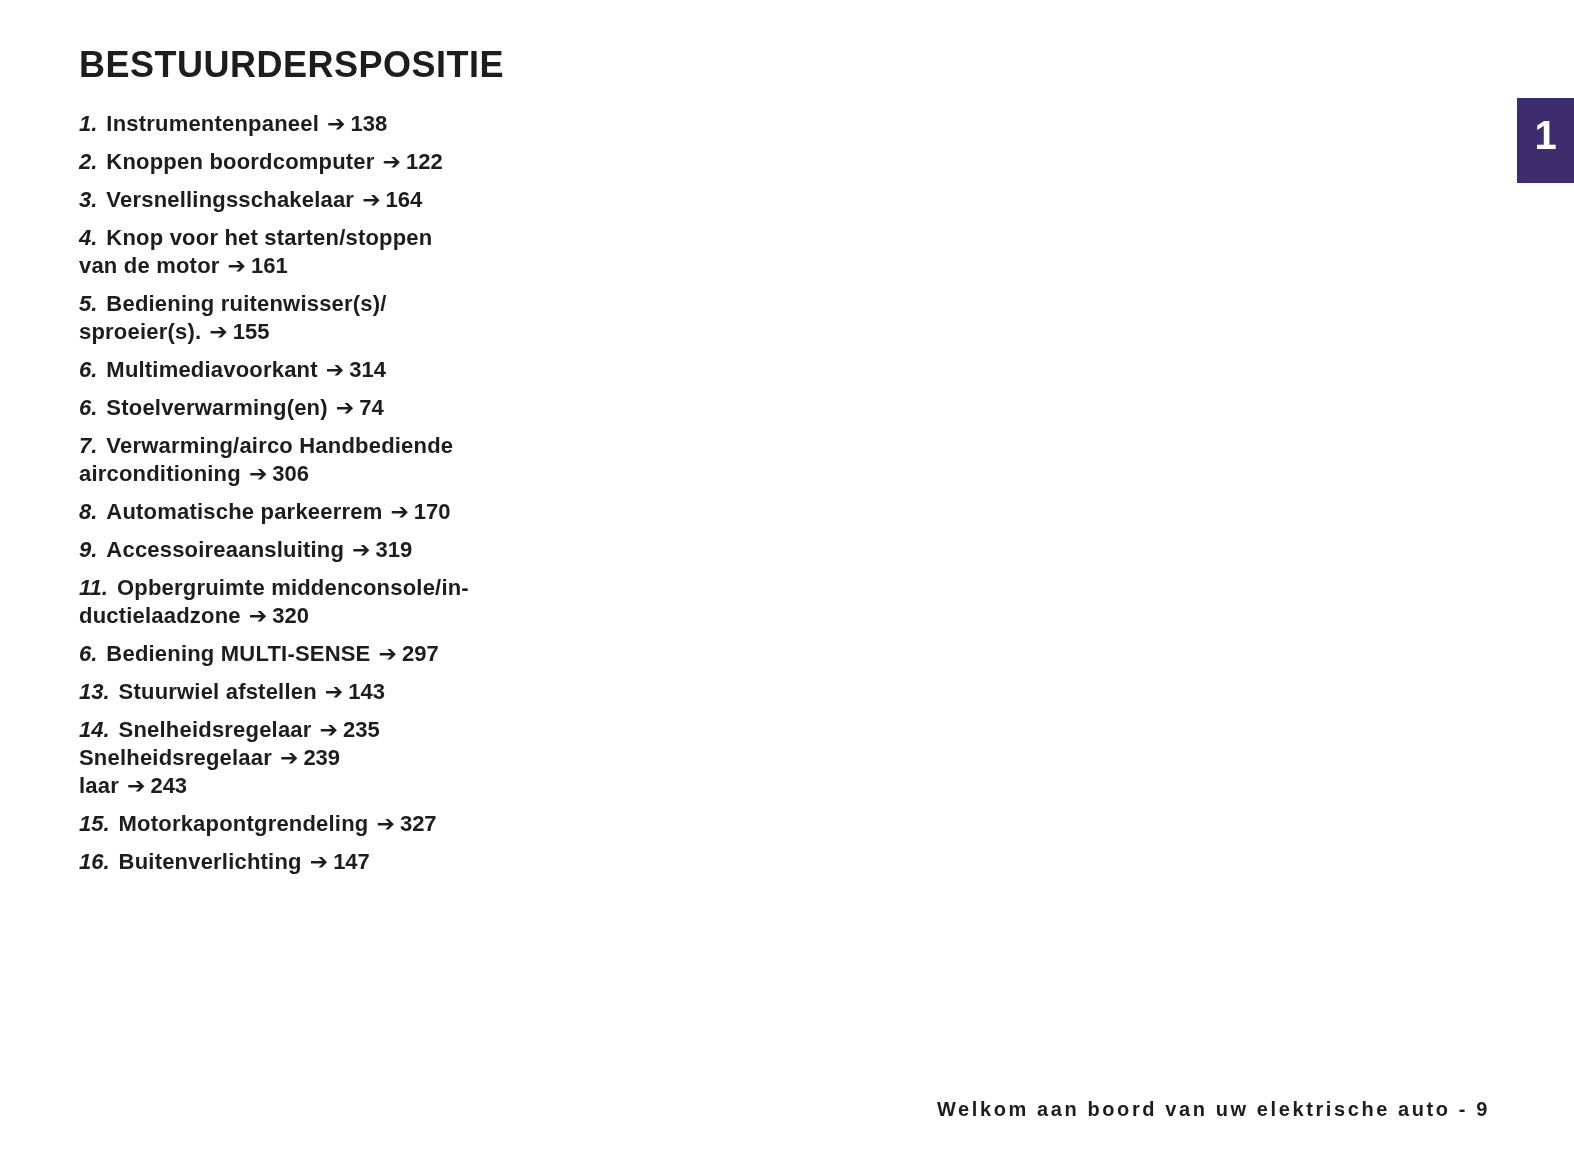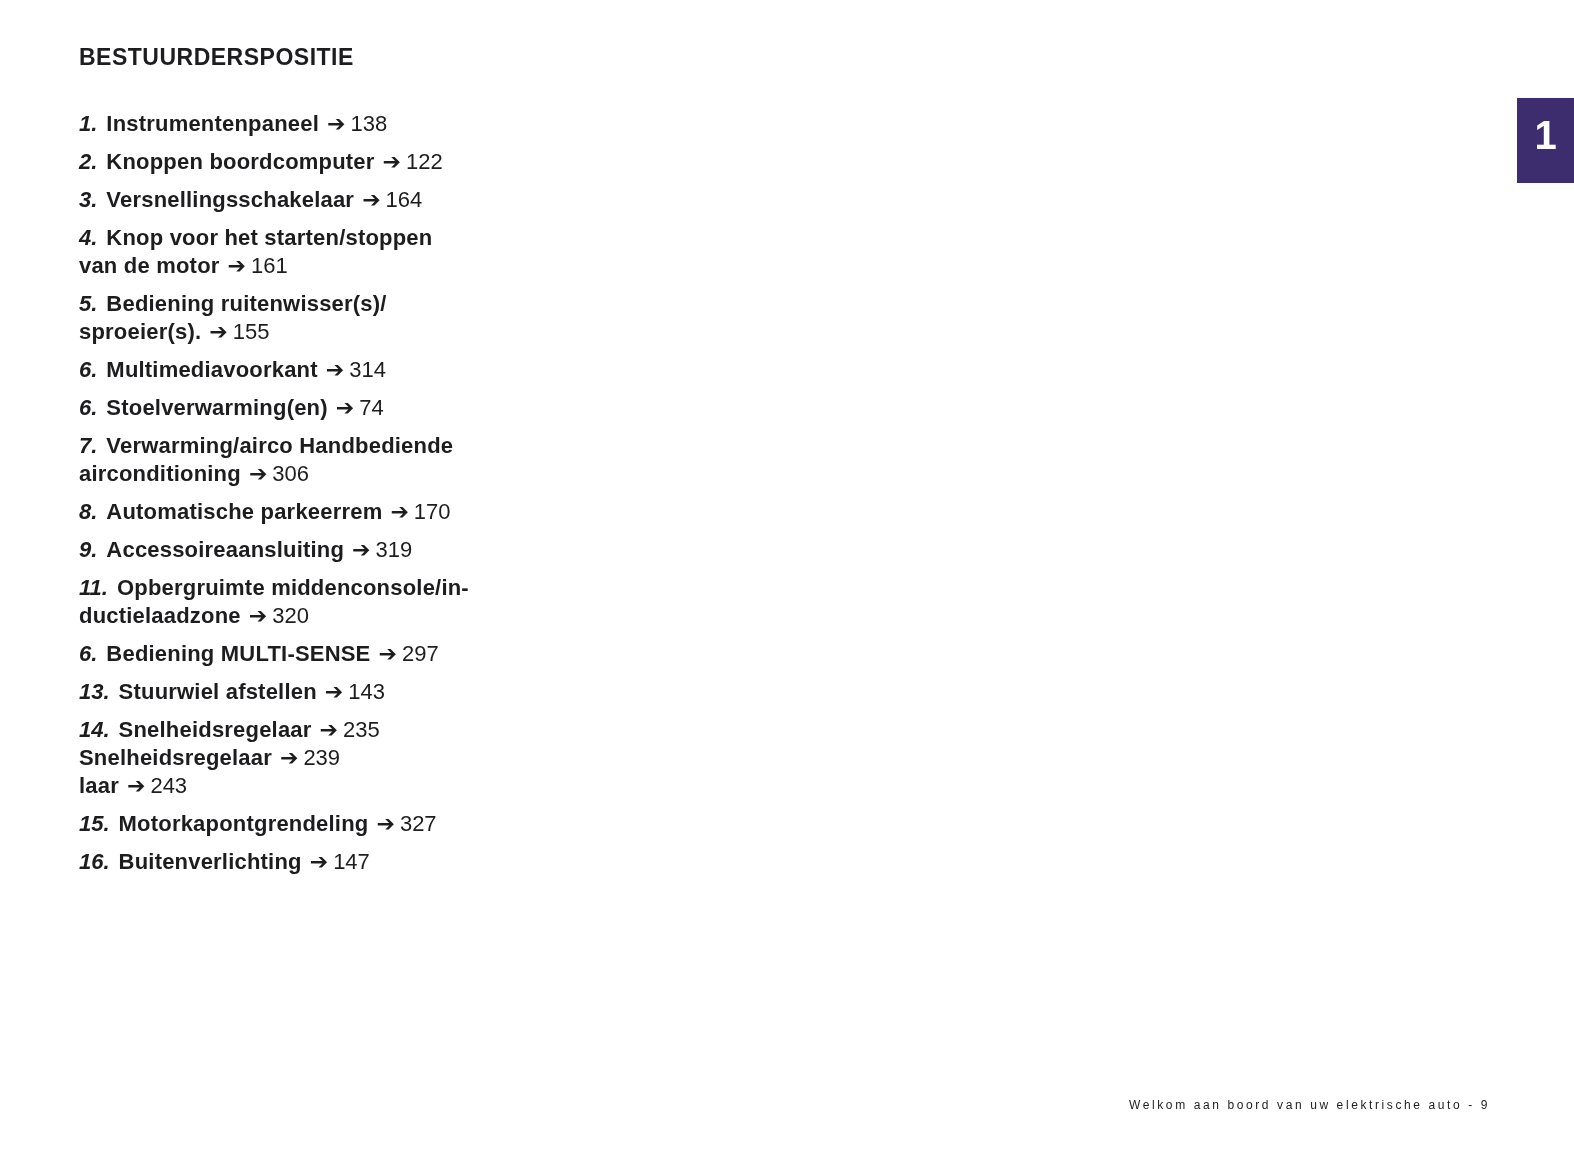--- a/index.html
+++ b/index.html
@@ -15,21 +15,21 @@
     background:var(--bg);
     font-family:"Liberation Sans","DejaVu Sans",sans-serif;
     color:var(--text);
     position:relative;
     overflow:hidden;
   }
   .page-title{
     position:absolute;
     left:79px;top:44px;
     margin:0;
-    font-size:23px;
+    font-size:36px;
     font-weight:700;
     letter-spacing:0.5px;
     color:var(--text);
   }
   .toc{
     position:absolute;
     left:79px;top:110px;
     width:470px;
   }
   .toc-item{
@@ -48,40 +48,40 @@
     font-weight:700;
     letter-spacing:0.2px;
   }
   .ref{white-space:nowrap;}
   .arrow{
     margin:0 5px 0 8px;
     font-weight:400;
     font-family:"DejaVu Sans",sans-serif;
   }
   .pg{
-    font-weight:400;
+    font-weight:700;
   }
   .chapter-tab{
     position:absolute;
     right:0;top:98px;
     width:57px;height:85px;
     background:var(--accent);
     color:var(--tab-text);
     display:flex;
     align-items:center;
     justify-content:center;
     padding-bottom:10px;
     font-size:40px;
     font-weight:700;
   }
   .footer{
     position:absolute;
     right:84px;top:1098px;
-    font-size:12px;
-    font-weight:400;
+    font-size:20px;
+    font-weight:700;
     letter-spacing:2.6px;
     color:var(--text);
     white-space:nowrap;
     text-align:center;
   }
 </style>
 </head>
 <body>
 
 <h1 class="page-title">BESTUURDERSPOSITIE</h1>

